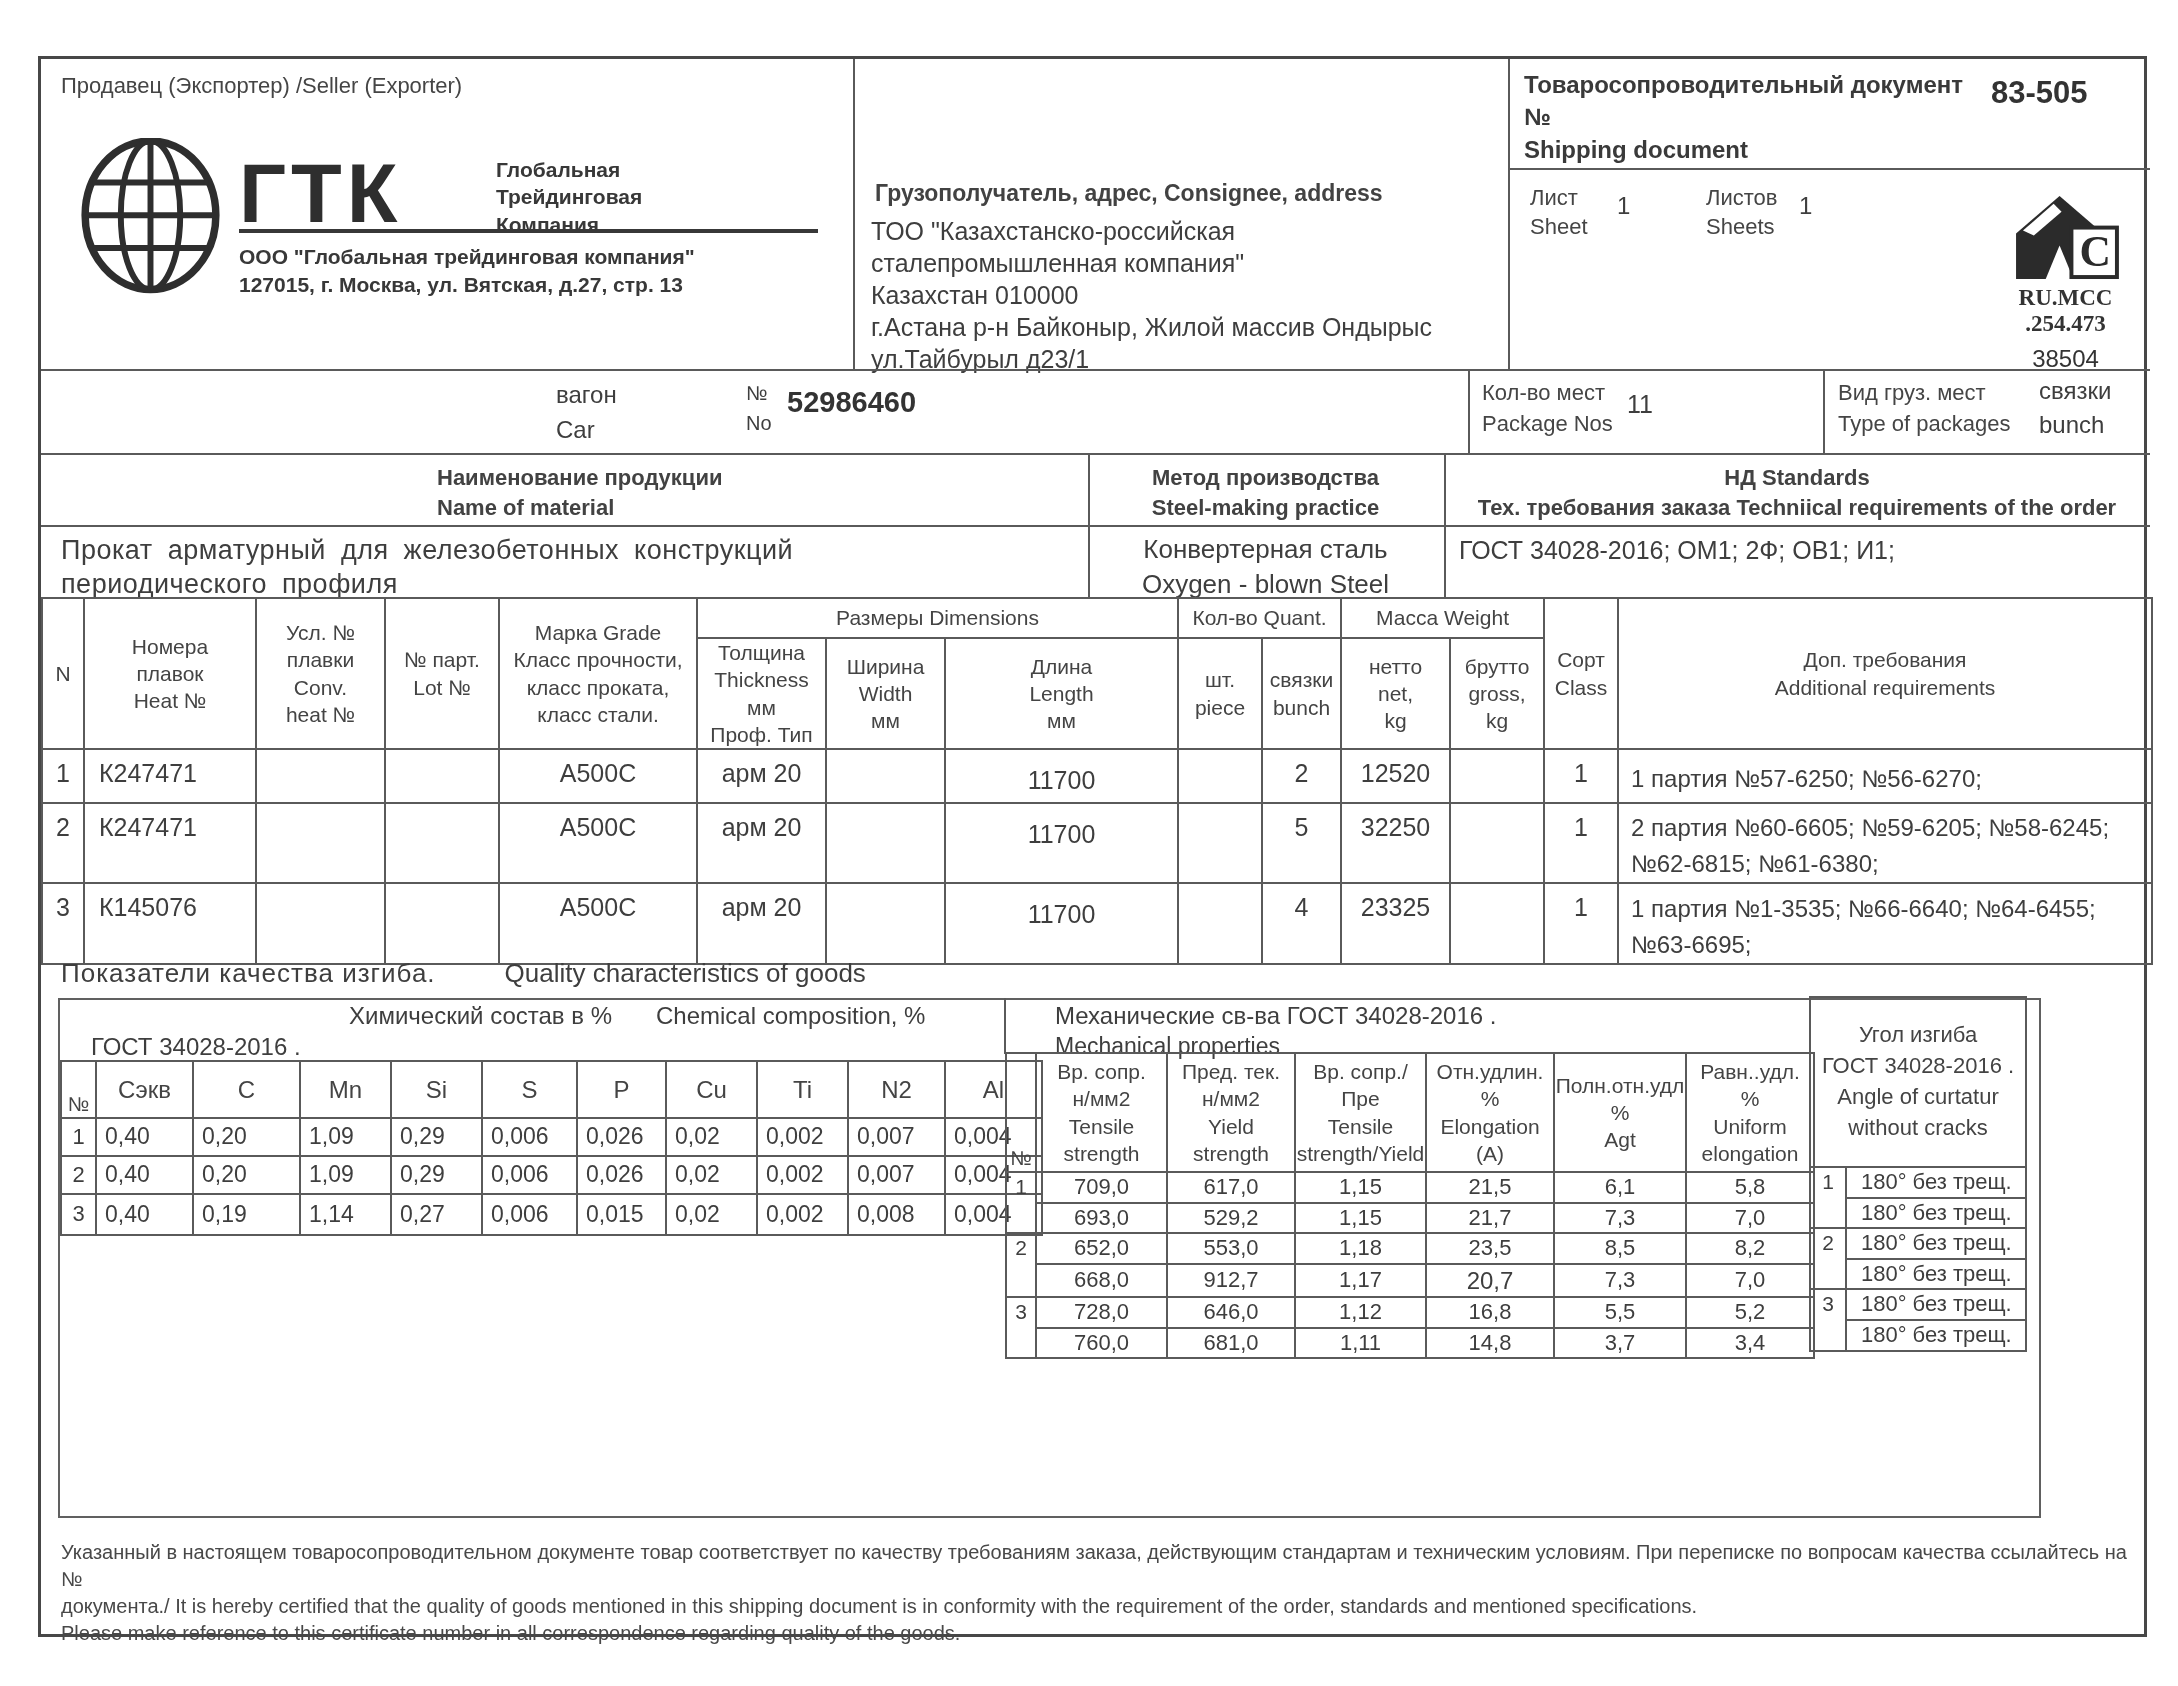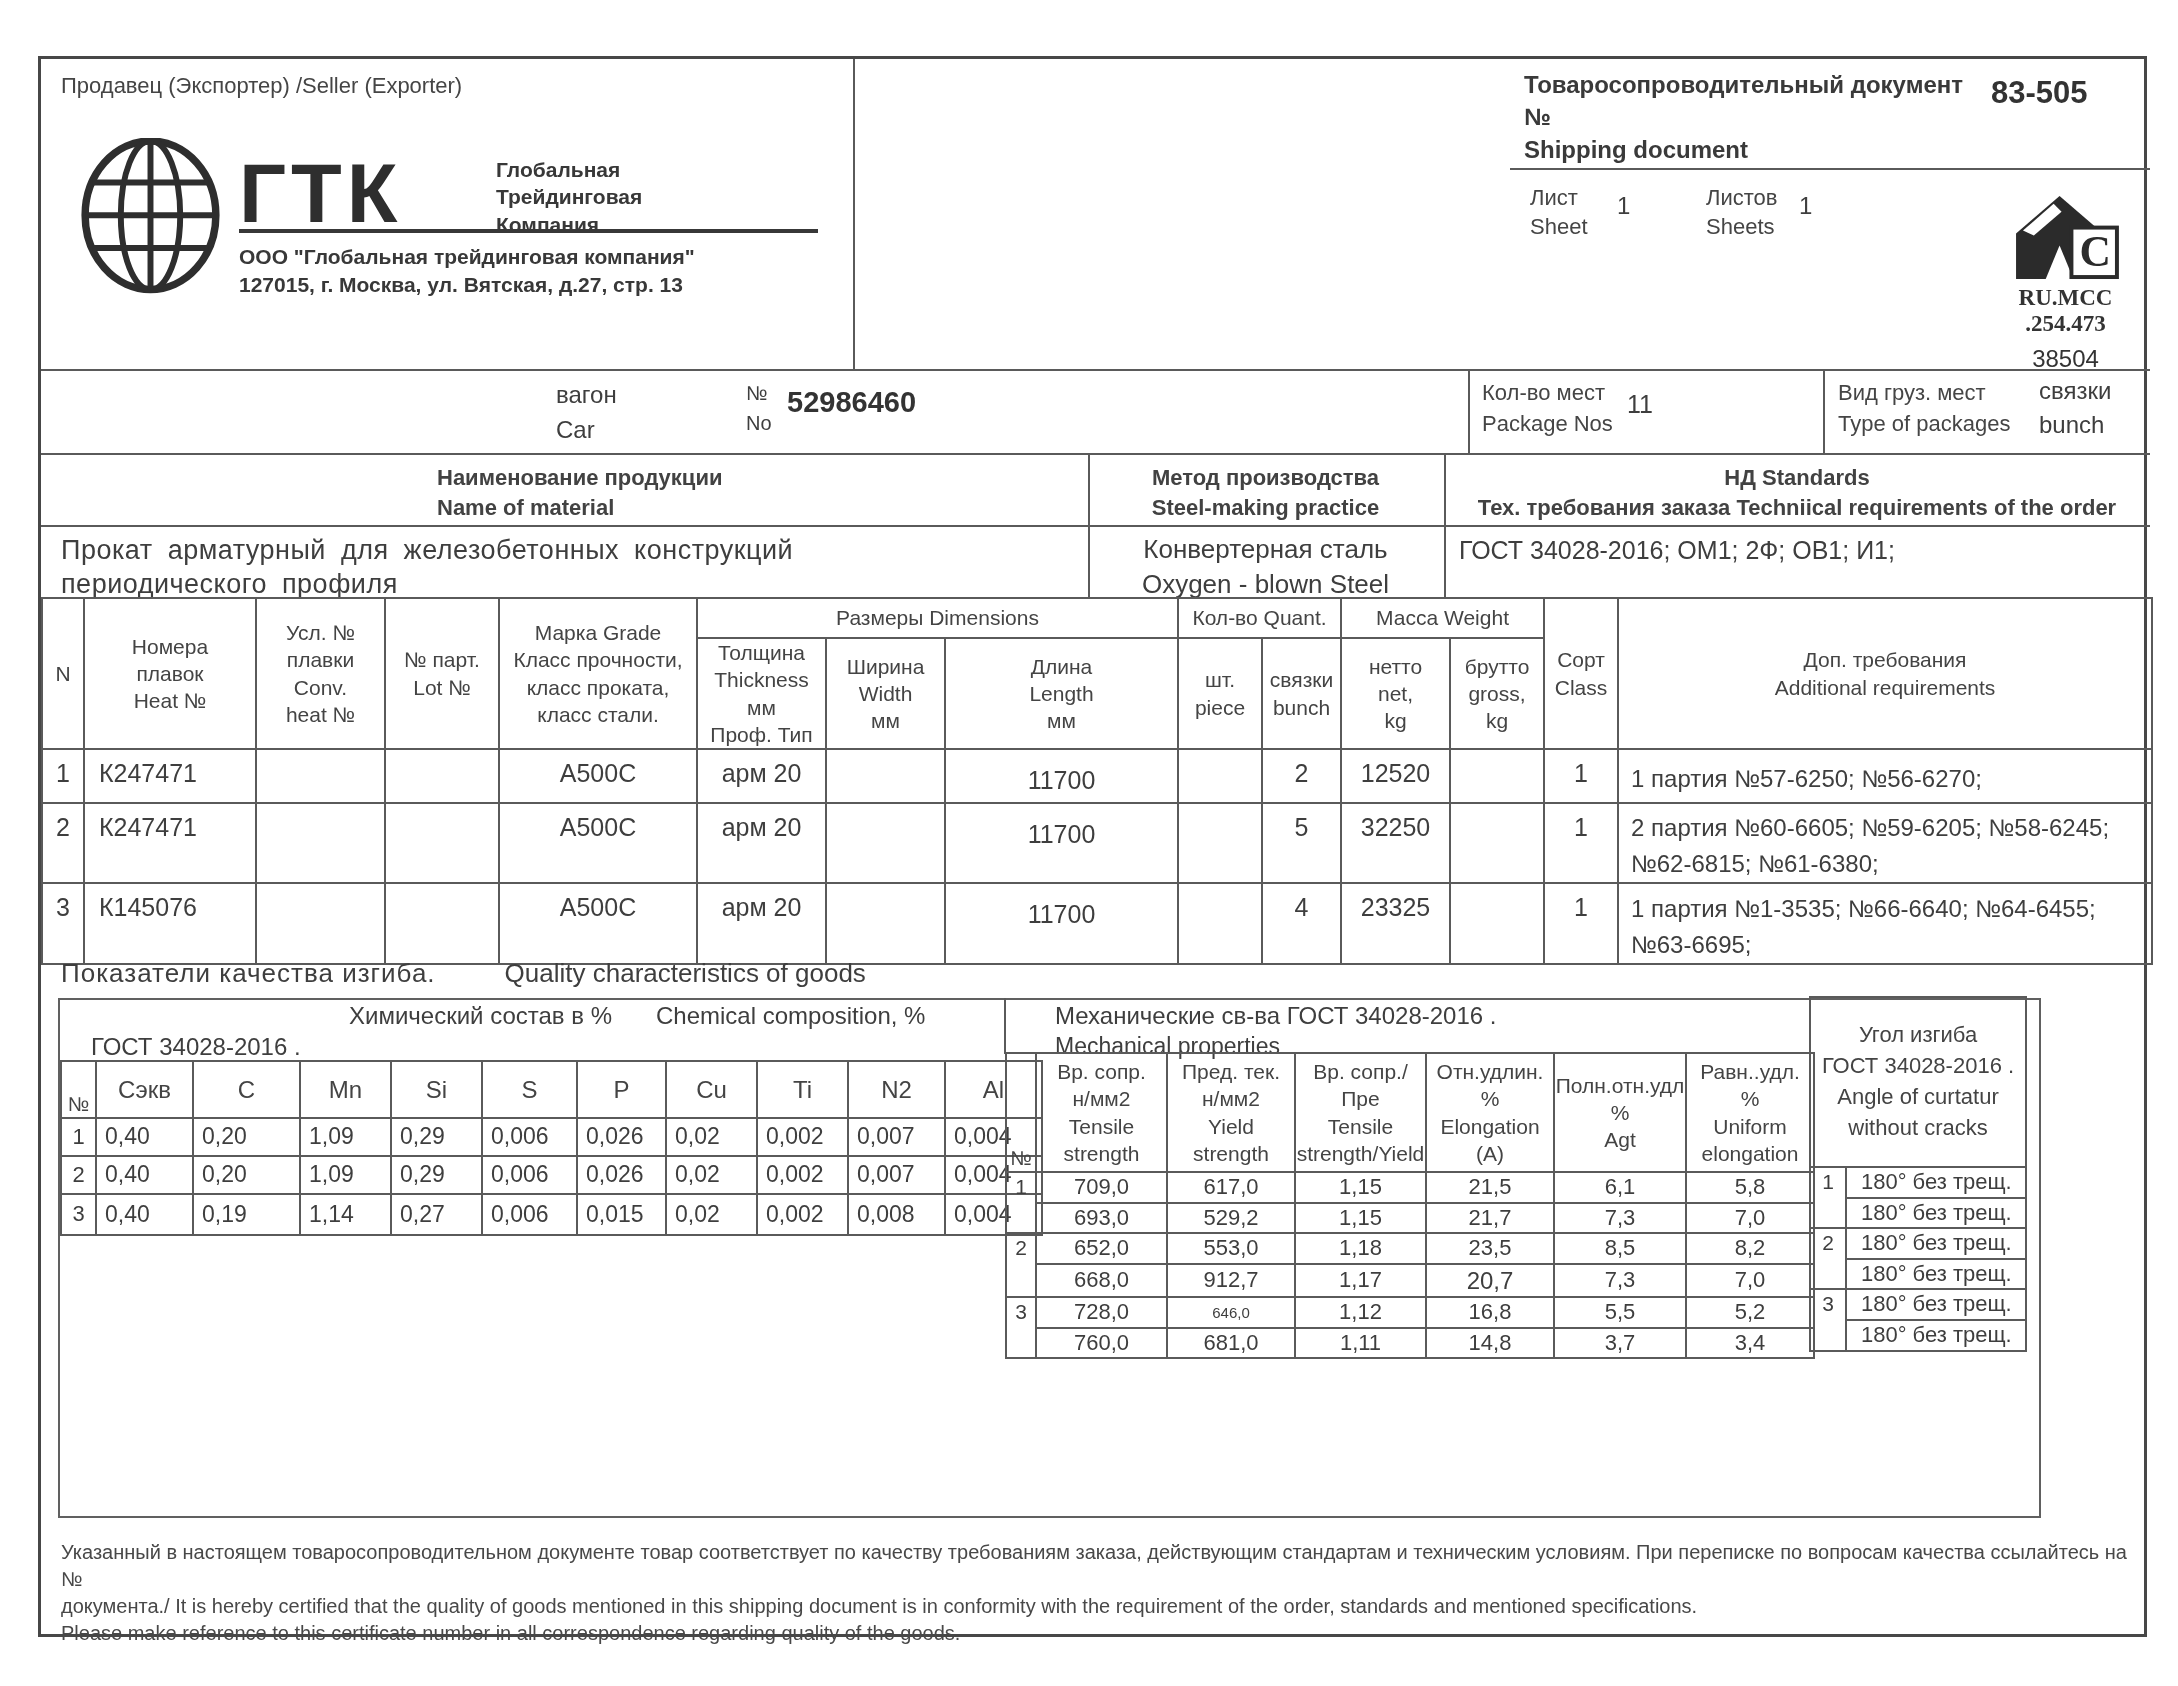--- a/index.html
+++ b/index.html
@@ -40,20 +40,28 @@
     </svg>
     <div class="abs bold" style="left:198px;top:87px;font-size:83px;letter-spacing:5px;color:#2e2e2e">ГТК</div>
     <div class="abs bold preline" style="left:455px;top:97px;font-size:21px;line-height:1.3;color:#383838">Глобальная
 Трейдинговая
 Компания</div>
     <div class="hline" style="left:198px;top:170px;width:579px;height:4px;background:#383838"></div>
     <div class="abs bold" style="left:198px;top:186px;font-size:21px;color:#383838">ООО "Глобальная трейдинговая компания"</div>
     <div class="abs bold" style="left:198px;top:214px;font-size:21px;color:#383838">127015, г. Москва, ул. Вятская, д.27, стр. 13</div>
   </div>
 
+  <div class="consignee-box">
+    <div class="abs bold" style="left:20px;top:121px;font-size:23px;color:#424242">Грузополучатель, адрес, Consignee, address</div>
+    <div class="abs preline" style="left:16px;top:156px;font-size:25px;line-height:32px;width:693px">ТОО "Казахстанско-российская
+сталепромышленная компания"
+Казахстан 010000
+г.Астана    р-н Байконыр, Жилой массив Ондырыс
+ул.Тайбурыл    д23/1</div>
+  </div>
 
   <div class="ship-box">
     <div class="abs bold preline" style="left:14px;top:10px;font-size:24px;line-height:1.35;width:446px;color:#3a3a3a">Товаросопроводительный документ  №
 Shipping document</div>
     <div class="abs bold" style="left:481px;top:16px;font-size:31px;color:#333">83-505</div>
     <div class="hline" style="left:0;top:109px;width:640px"></div>
     <div class="abs preline lbl" style="left:20px;top:125px;line-height:1.3">Лист
 Sheet</div>
     <div class="abs" style="left:107px;top:133px;font-size:24px">1</div>
     <div class="abs preline lbl" style="left:196px;top:125px;line-height:1.3">Листов
@@ -370,21 +378,21 @@
       <td style="font-size:22px">668,0</td>
       <td style="font-size:22px">912,7</td>
       <td style="font-size:22px">1,17</td>
       <td style="font-size:24px">20,7</td>
       <td style="font-size:22px">7,3</td>
       <td style="font-size:22px">7,0</td>
     </tr>
     <tr style="height:30px">
       <td rowspan="2" style="font-size:21px;vertical-align:top">3</td>
       <td style="font-size:22px">728,0</td>
-      <td style="font-size:15px">646,0</td>
+      <td style="font-size:22px">646,0</td>
       <td style="font-size:22px">1,12</td>
       <td style="font-size:22px">16,8</td>
       <td style="font-size:22px">5,5</td>
       <td style="font-size:22px">5,2</td>
     </tr>
     <tr style="height:30px">
       <td style="font-size:22px">760,0</td>
       <td style="font-size:22px">681,0</td>
       <td style="font-size:22px">1,11</td>
       <td style="font-size:22px">14,8</td>

